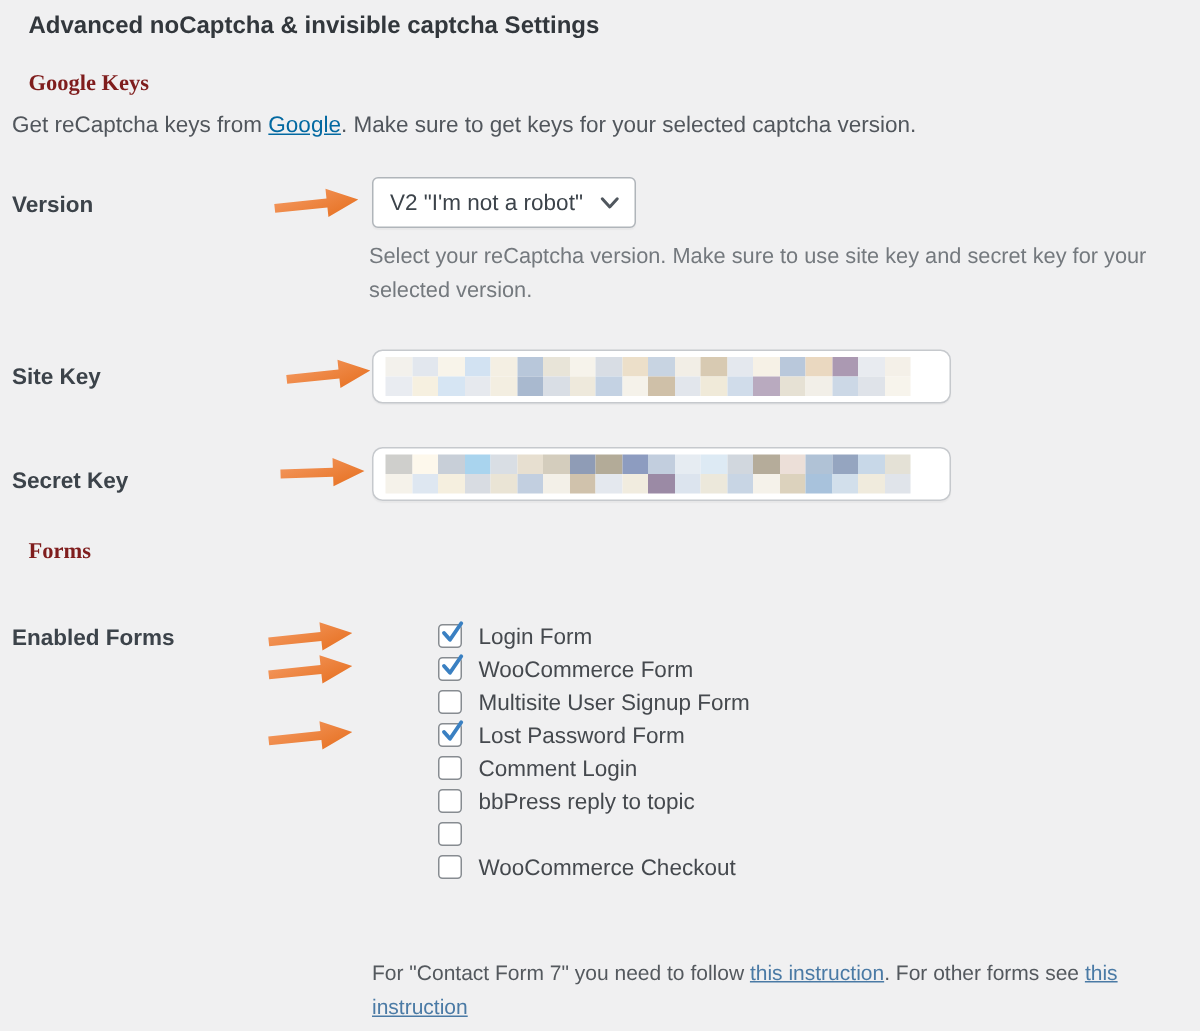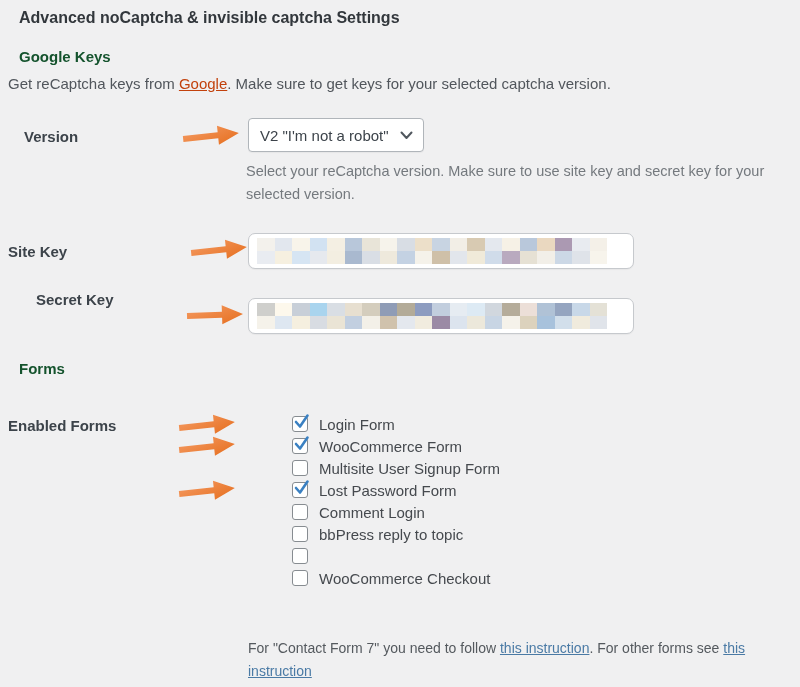--- a/index.html
+++ b/index.html
@@ -1,29 +1,29 @@
 <!DOCTYPE html>
 <html><head>
 <meta charset="utf-8">
 <style>
   html,body{margin:0;padding:0;}
   body{background:#f0f0f1;font-family:"Liberation Sans",sans-serif;}
   .page{position:relative;width:800px;height:687px;background:#f0f0f1;overflow:hidden;color:#3c434a;}
   .abs{position:absolute;margin:0;}
   .h1{left:19px;top:9px;font-size:16px;font-weight:700;color:#32373c;}
-  .h2{font-size:15px;font-weight:700;color:#14532d;}
+  .h2{font-size:15px;font-weight:700;color:#7f1d1d;font-family:Liberation Serif, serif;}
   .h2.gk{left:19px;top:48px;}
   .h2.forms{left:19px;top:360px;}
   .intro{left:8px;top:75px;font-size:15px;color:#51565c;}
   a.lnk{color:#6288aa;text-decoration:underline;cursor:pointer;}
   a.lnk2{color:#4a7aa5;text-decoration:underline;cursor:pointer;}
   .flabel{font-size:15px;font-weight:700;color:#3c434a;}
-  .lbl-version{left:24px;top:128px;}
+  .lbl-version{left:8px;top:128px;}
   .lbl-site{left:8px;top:243px;}
-  .lbl-secret{left:8px;top:291px;margin-left:28px;}
+  .lbl-secret{left:8px;top:312px;}
   .lbl-enabled{left:8px;top:417px;}
   .select{left:248px;top:118px;width:176px;height:34px;background:#fff;border:1px solid #b0b5ba;
     border-radius:4px;box-sizing:border-box;display:flex;align-items:center;justify-content:space-between;
     padding:0 10px 0 11px;font-size:15px;color:#3c434a;cursor:pointer;box-shadow:0 1px 1px rgba(0,0,0,.04);}
   .desc{left:246px;top:160px;width:556px;font-size:14.5px;line-height:23px;color:#74797e;}
   .keybox{left:248px;width:386px;height:36px;background:#fff;border:1px solid #c6c9cd;border-radius:7px;
     box-sizing:border-box;padding:4px 0 0 8px;cursor:text;box-shadow:0 1px 1px rgba(0,0,0,.04);}
   .keybox.site{top:233px;}
   .keybox.secret{top:298px;}
   .mosaic{display:grid;grid-template-columns:repeat(20,1fr);grid-auto-rows:13px;width:350px;}
@@ -45,21 +45,21 @@
 </style>
 </head>
 <body>
 
 <div class="page">
 
   <h1 class="abs h1">Advanced noCaptcha &amp; invisible captcha Settings</h1>
 
   <h2 class="abs h2 gk">Google Keys</h2>
 
-  <p class="abs intro"><span>Get reCaptcha keys from </span><a class="lnk" style="color: #c2410c;">Google</a><span>. Make sure to get keys for your selected captcha version.</span></p>
+  <p class="abs intro"><span>Get reCaptcha keys from </span><a class="lnk" style="color: #0369a1;">Google</a><span>. Make sure to get keys for your selected captcha version.</span></p>
 
   <div class="abs flabel lbl-version">Version</div>
   <span class="arrow-slot ar-version">
       <svg width="62" height="24" viewBox="0 0 62 24">
         <defs>
           <linearGradient id="ag1" x1="0" y1="0" x2="1" y2="1">
             <stop offset="0" stop-color="#f49a62"></stop>
             <stop offset="1" stop-color="#e66f1f"></stop>
           </linearGradient>
         </defs>

